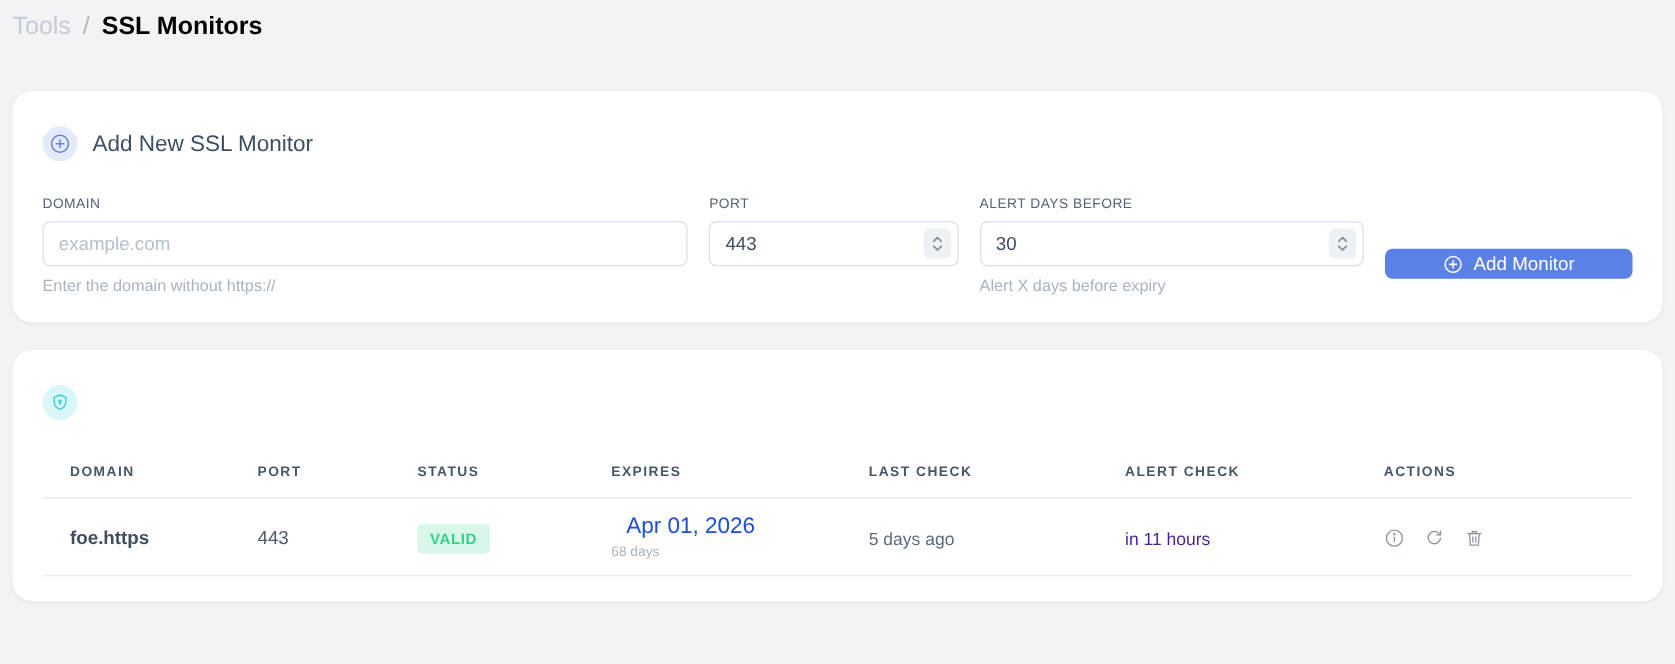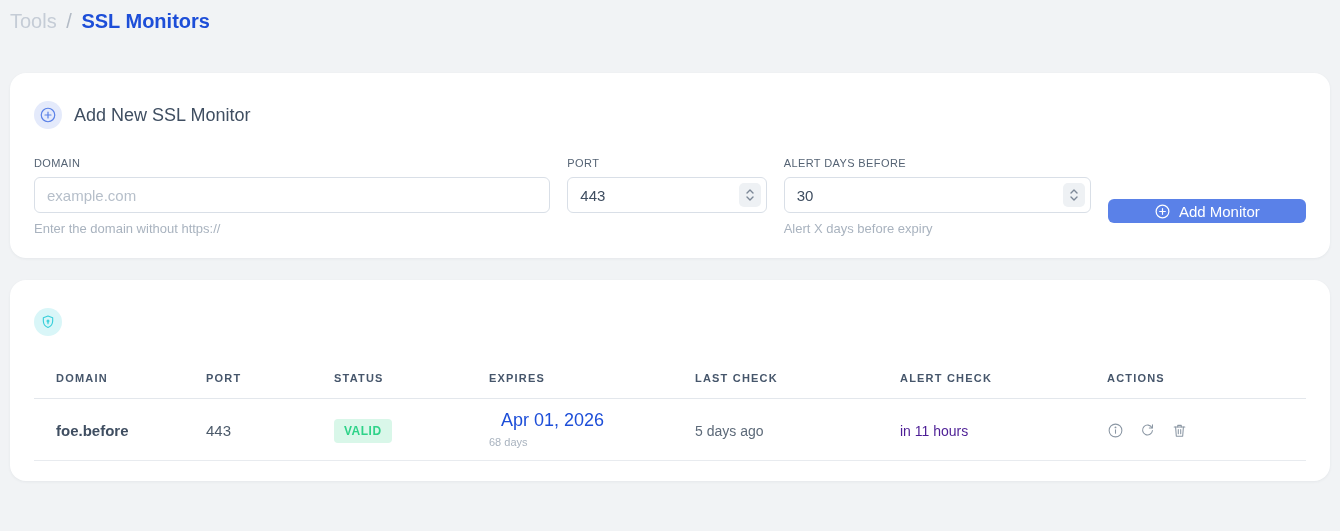--- a/index.html
+++ b/index.html
@@ -8,21 +8,21 @@
     background: #f1f3f5;
     font-family: "Liberation Sans", sans-serif;
     color: #3f4e61;
   }
   .page { padding: 8px 10px 0 10px; }
 
   
   .breadcrumb { font-size: 20px; line-height: 26px; }
   .crumb-parent { color: #c5ccd6; font-weight: 400; }
   .crumb-sep { color: #b2bac5; font-weight: 400; padding: 0 4px; }
-  .crumb-current { color: #1d4ed8; font-weight: 700; }
+  .crumb-current { color: #000000; font-weight: 700; }
   .subtitle { margin-top: 26px; font-size: 15px; color: #aeb7c2; }
 
   
   .card {
     background: #ffffff;
     border-radius: 16px;
     box-shadow: 0 1px 3px rgba(40,50,70,0.06);
     padding: 28px 24px 22px 24px;
   }
   .card-add { margin-top: 39px; }
@@ -211,21 +211,21 @@
           <th>PORT</th>
           <th>STATUS</th>
           <th>EXPIRES</th>
           <th>LAST CHECK</th>
           <th>ALERT CHECK</th>
           <th>ACTIONS</th>
         </tr>
       </thead>
       <tbody>
         <tr>
-          <td class="cell-domain">foe.before</td>
+          <td class="cell-domain">foe.https</td>
           <td class="cell-port">443</td>
           <td>
             <span class="badge-valid">VALID</span>
           </td>
           <td>
             <div class="expires-date">Apr 01, 2026</div>
             <div class="expires-days">68 days</div>
           </td>
           <td class="cell-last">5 days ago</td>
           <td class="cell-next">in 11 hours</td>

